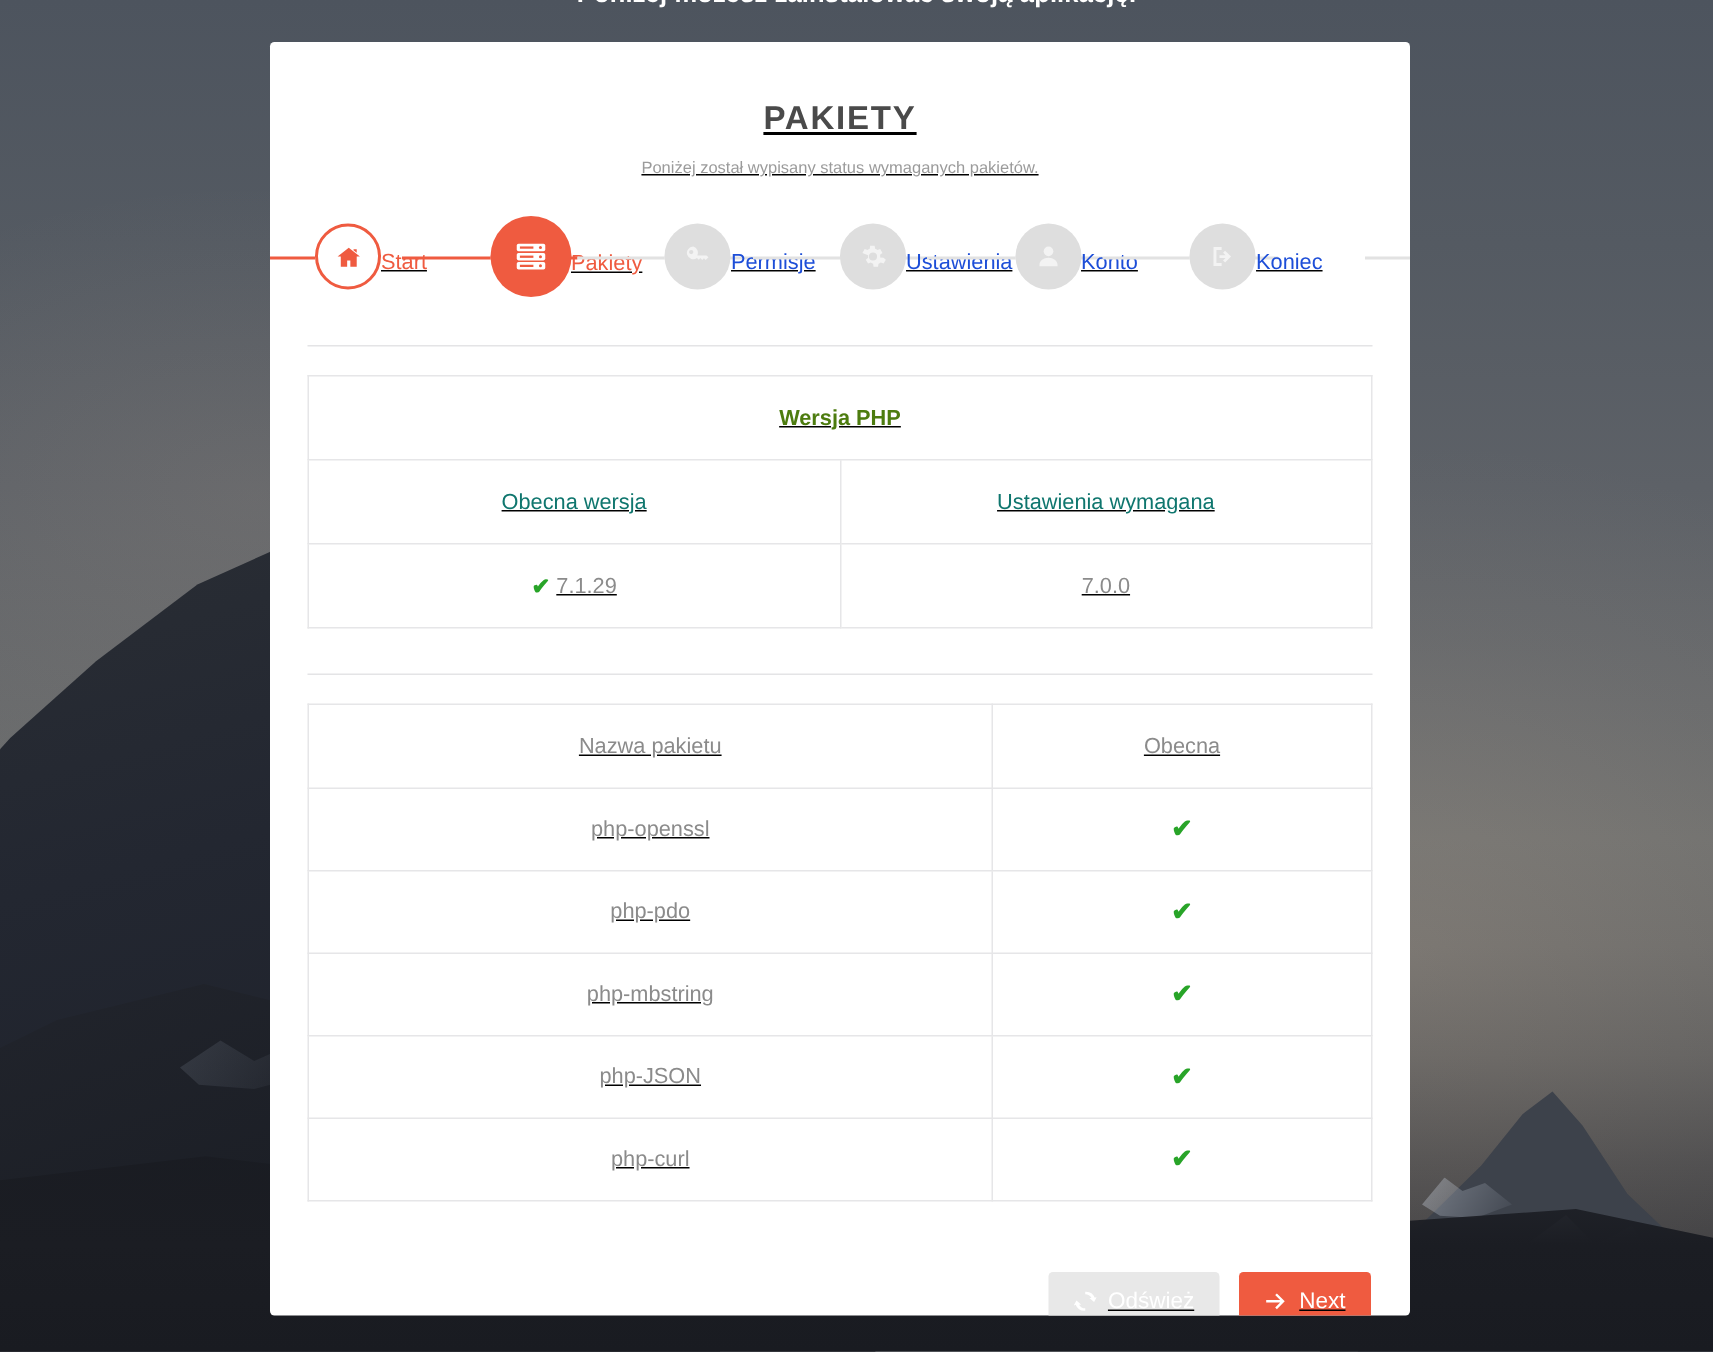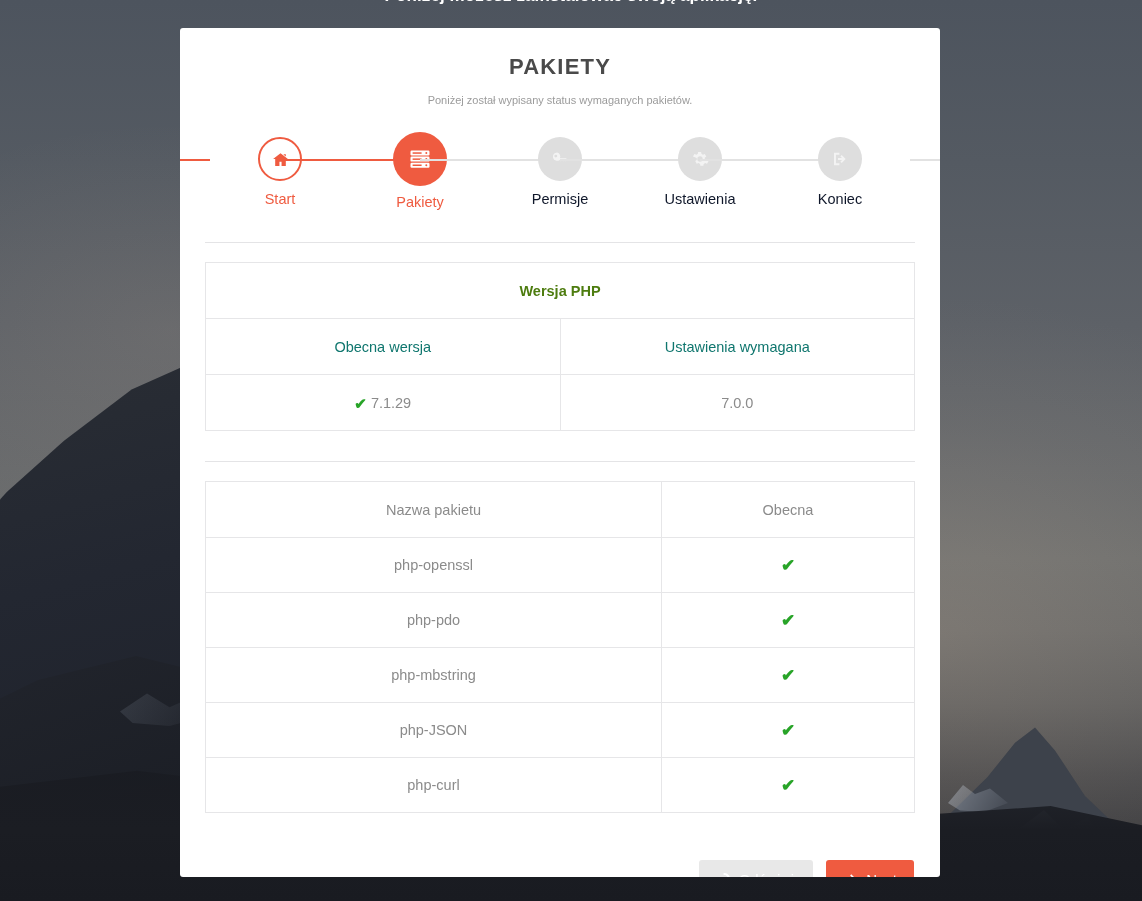--- a/index.html
+++ b/index.html
@@ -103,22 +103,23 @@
   }
 
   
   #install-card {
     position: absolute;
     left: 180px; top: 28px;
     width: 760px; height: 849px;
     background: #ffffff;
     border-radius: 3px;
     z-index: 5;
-    padding: 0 25px;
+    padding: 12px 25px;
     overflow: hidden;
+    text-decoration: underline;
   }
 
   .card-title {
     margin: 0;
     padding-top: 26px;
     text-align: center;
     font-size: 22px;
     font-weight: bold;
     letter-spacing: 1.2px;
     color: #4a4a4a;
@@ -137,21 +138,21 @@
     display: flex;
     align-items: flex-start;
     justify-content: space-between;
     padding: 0 5px;
     position: relative;
   }
   .step {
     position: relative;
     flex: 1 1 0;
     display: flex;
-    flex-direction: column;
+    flex-direction: row;
     align-items: center;
     z-index: 2;
   }
   
   .step .line-l, .step .line-r {
     position: absolute;
     top: 25px;
     height: 2px;
     z-index: 0;
   }
@@ -182,21 +183,21 @@
   }
   .step-circle svg { display: block; }
   .step-label {
     margin-top: 10px;
     font-size: 14.5px;
     text-align: center;
     white-space: nowrap;
   }
   .step.s-done .step-label   { color: #ef5b40; }
   .step.s-active .step-label { color: #ef5b40; margin-top: 8px; }
-  .step.s-pending .step-label{ color: #0f172a; }
+  .step.s-pending .step-label{ color: #1d4ed8; }
 
   hr.sep {
     border: 0;
     border-top: 1px solid #e4e4e6;
     margin: 32px 0 0 0;
   }
 
   
   table.info-table {
     width: 100%;
@@ -349,20 +350,33 @@
       <div class="step-circle pending">
         <span>
           <svg width="18" height="18" viewBox="0 0 24 24" fill="#f3f3f3">
             <path d="M12 8.4a3.6 3.6 0 1 0 0 7.2 3.6 3.6 0 0 0 0-7.2Zm9.3 4.8 2.1 1.6-2 3.5-2.5-1a8.6 8.6 0 0 1-2 1.2l-.4 2.6h-4l-.4-2.6a8.6 8.6 0 0 1-2-1.2l-2.5 1-2-3.5 2.1-1.6a8.8 8.8 0 0 1 0-2.4L2.6 8.8l2-3.5 2.5 1a8.6 8.6 0 0 1 2-1.2l.4-2.6h4l.4 2.6a8.6 8.6 0 0 1 2 1.2l2.5-1 2 3.5-2.1 1.6a8.8 8.8 0 0 1 0 2.4Z"></path>
           </svg>
         </span>
       </div>
       <div class="step-label">Ustawienia</div>
     </div>
 
+    <div class="step s-pending">
+      <div class="line-l line-grey"></div>
+      <div class="line-r line-grey"></div>
+      <div class="step-circle pending">
+        <span>
+          <svg width="18" height="18" viewBox="0 0 24 24" fill="#f3f3f3">
+            <circle cx="12" cy="7.4" r="4.3"></circle>
+            <path d="M12 13.2c-4.4 0-8 2.7-8 6v1.4h16v-1.4c0-3.3-3.6-6-8-6Z"></path>
+          </svg>
+        </span>
+      </div>
+      <div class="step-label">Konto</div>
+    </div>
 
     <div class="step s-pending">
       <div class="line-l line-grey"></div>
       <div class="line-r line-grey"></div>
       <div class="step-circle pending">
         <span>
           <svg width="18" height="18" viewBox="0 0 24 24" fill="#f3f3f3">
             <path d="M4 3.6h7.2v2.6H6.6v11.6h4.6v2.6H4Z"></path>
             <path d="M14.3 6.8 12.5 8.6l2.2 2.2H9.3v2.6h5.4l-2.2 2.2 1.8 1.8 5.3-5.3Z"></path>
           </svg>

